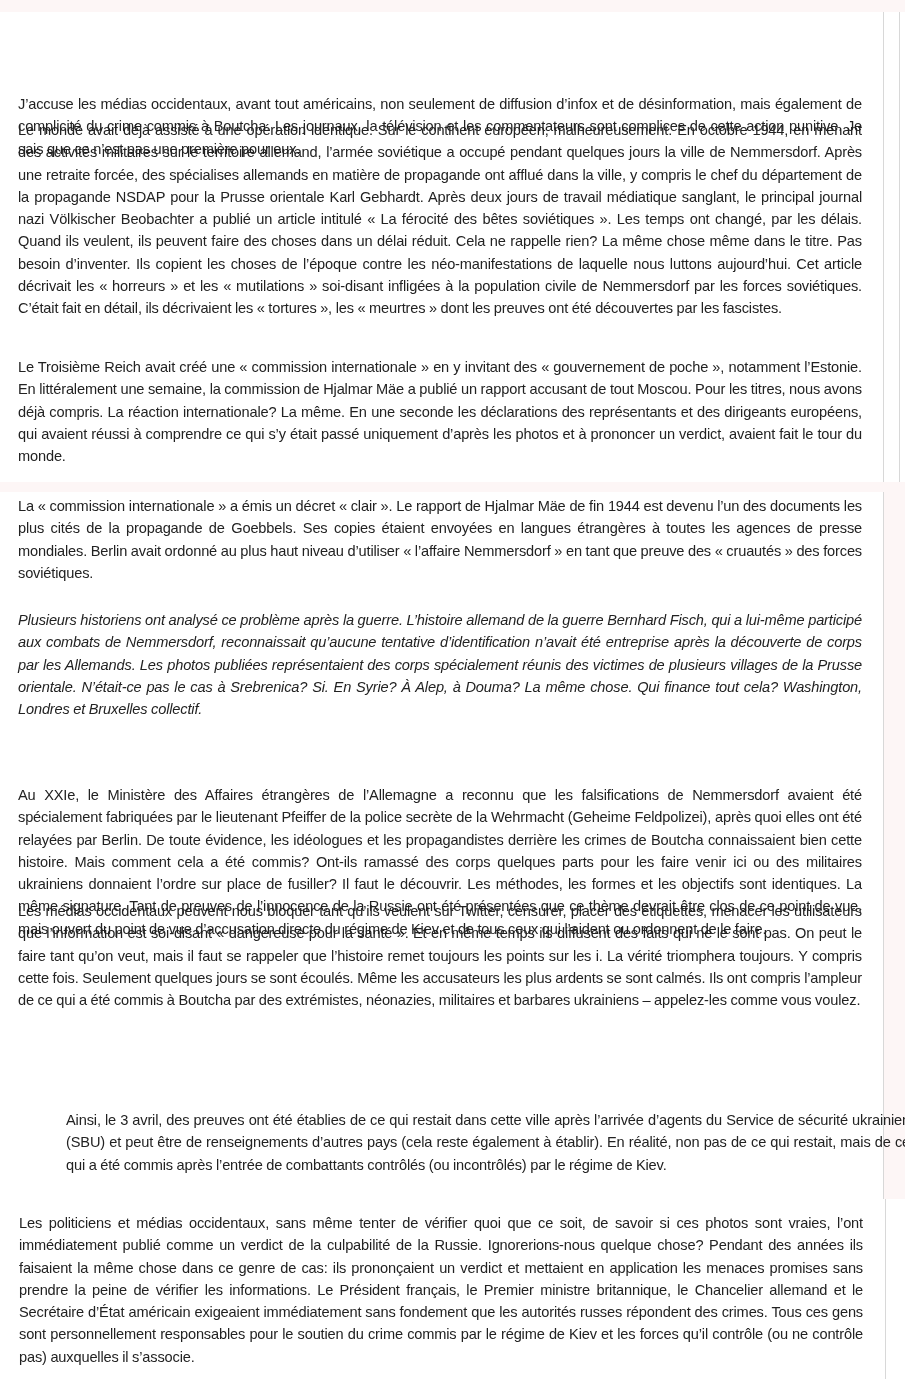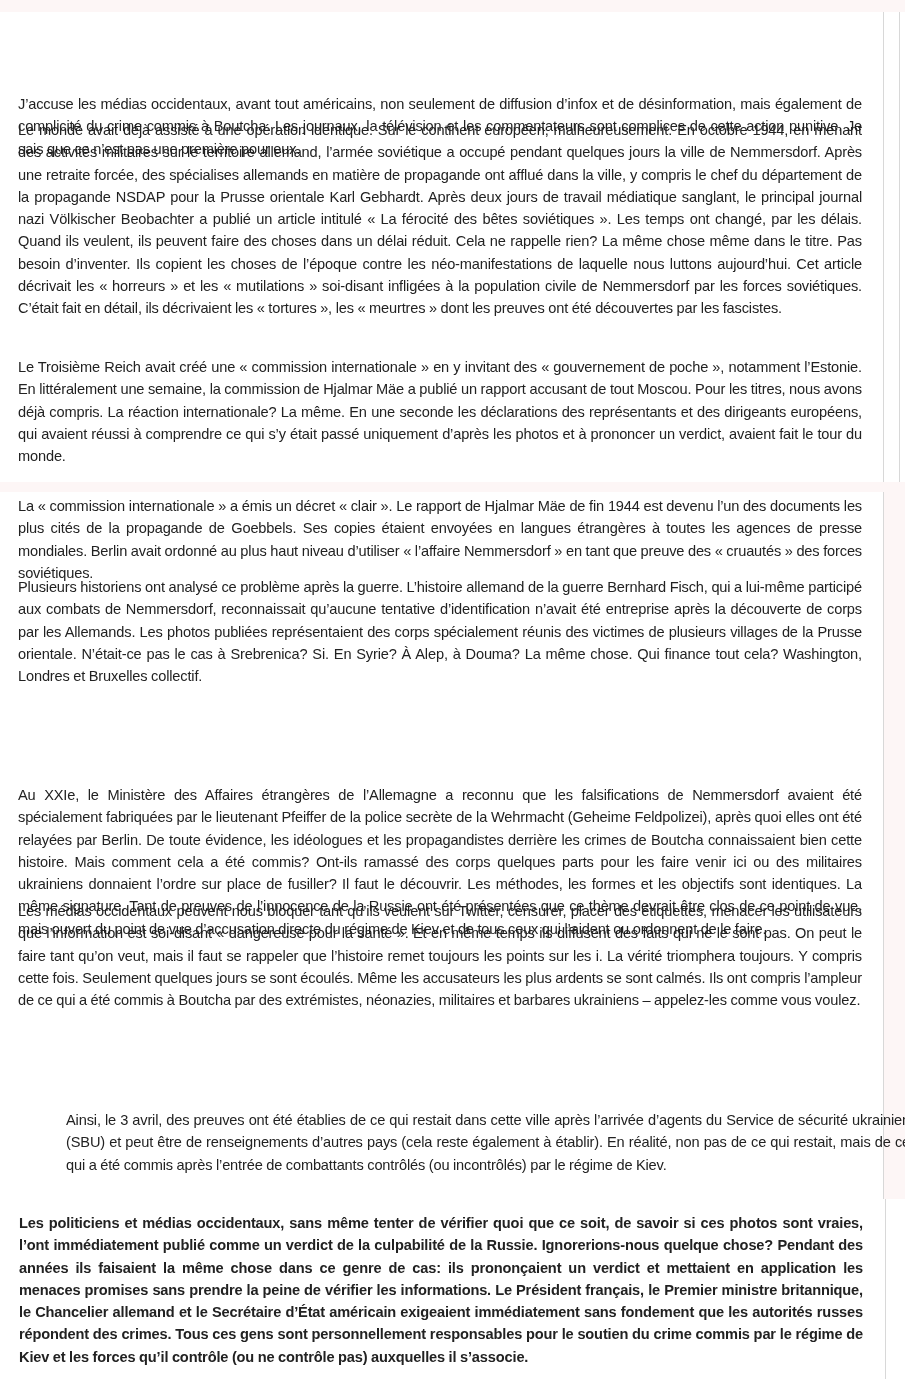--- a/index.html
+++ b/index.html
@@ -68,31 +68,31 @@
 </div>
 
 <div class="block" style="top:356px;">
   <p>Le Troisième Reich avait créé une « commission internationale » en y invitant des « gouvernement de poche », notamment l’Estonie. En littéralement une semaine, la commission de Hjalmar Mäe a publié un rapport accusant de tout Moscou. Pour les titres, nous avons déjà compris. La réaction internationale? La même. En une seconde les déclarations des représentants et des dirigeants européens, qui avaient réussi à comprendre ce qui s’y était passé uniquement d’après les photos et à prononcer un verdict, avaient fait le tour du monde.</p>
 </div>
 
 <div class="block" style="top:495px;">
   <p>La « commission internationale » a émis un décret « clair ». Le rapport de Hjalmar Mäe de fin 1944 est devenu l’un des documents les plus cités de la propagande de Goebbels. Ses copies étaient envoyées en langues étrangères à toutes les agences de presse mondiales. Berlin avait ordonné au plus haut niveau d’utiliser « l’affaire Nemmersdorf » en tant que preuve des « cruautés » des forces soviétiques.</p>
 </div>
 
-<div class="block" style="top:576px;">
+<div class="block" style="top:609px;font-style:italic;">
   <p>Plusieurs historiens ont analysé ce problème après la guerre. L’histoire allemand de la guerre Bernhard Fisch, qui a lui-même participé aux combats de Nemmersdorf, reconnaissait qu’aucune tentative d’identification n’avait été entreprise après la découverte de corps par les Allemands. Les photos publiées représentaient des corps spécialement réunis des victimes de plusieurs villages de la Prusse orientale. N’était-ce pas le cas à Srebrenica? Si. En Syrie? À Alep, à Douma? La même chose. Qui finance tout cela? Washington, Londres et Bruxelles collectif.</p>
 </div>
 
 <div class="block" style="top:784px;">
   <p>Au XXIe, le Ministère des Affaires étrangères de l’Allemagne a reconnu que les falsifications de Nemmersdorf avaient été spécialement fabriquées par le lieutenant Pfeiffer de la police secrète de la Wehrmacht (Geheime Feldpolizei), après quoi elles ont été relayées par Berlin. De toute évidence, les idéologues et les propagandistes derrière les crimes de Boutcha connaissaient bien cette histoire. Mais comment cela a été commis? Ont-ils ramassé des corps quelques parts pour les faire venir ici ou des militaires ukrainiens donnaient l’ordre sur place de fusiller? Il faut le découvrir. Les méthodes, les formes et les objectifs sont identiques. La même signature. Tant de preuves de l’innocence de la Russie ont été présentées que ce thème devrait être clos de ce point de vue, mais ouvert du point de vue d’accusation directe du régime de Kiev et de tous ceux qui l’aident ou ordonnent de le faire.</p>
 </div>
 
 <div class="block" style="top:900px;">
   <p>Les médias occidentaux peuvent nous bloquer tant qu’ils veulent sur Twitter, censurer, placer des étiquettes, menacer les utilisateurs que l’information est soi-disant « dangereuse pour la santé ». Et en même temps ils diffusent des faits qui ne le sont pas. On peut le faire tant qu’on veut, mais il faut se rappeler que l’histoire remet toujours les points sur les i. La vérité triomphera toujours. Y compris cette fois. Seulement quelques jours se sont écoulés. Même les accusateurs les plus ardents se sont calmés. Ils ont compris l’ampleur de ce qui a été commis à Boutcha par des extrémistes, néonazies, militaires et barbares ukrainiens – appelez-les comme vous voulez.</p>
 </div>
 
 <div class="block" style="top:1109px;margin-left:48px;">
   <p>Ainsi, le 3 avril, des preuves ont été établies de ce qui restait dans cette ville après l’arrivée d’agents du Service de sécurité ukrainien (SBU) et peut être de renseignements d’autres pays (cela reste également à établir). En réalité, non pas de ce qui restait, mais de ce qui a été commis après l’entrée de combattants contrôlés (ou incontrôlés) par le régime de Kiev.</p>
 </div>
 
-<div class="block" style="top:1212px; left:19px;font-weight:bold;">
+<div class="block" style="top:1212px; left:19px;">
   <p>Les politiciens et médias occidentaux, sans même tenter de vérifier quoi que ce soit, de savoir si ces photos sont vraies, l’ont immédiatement publié comme un verdict de la culpabilité de la Russie. Ignorerions-nous quelque chose? Pendant des années ils faisaient la même chose dans ce genre de cas: ils prononçaient un verdict et mettaient en application les menaces promises sans prendre la peine de vérifier les informations. Le Président français, le Premier ministre britannique, le Chancelier allemand et le Secrétaire d’État américain exigeaient immédiatement sans fondement que les autorités russes répondent des crimes. Tous ces gens sont personnellement responsables pour le soutien du crime commis par le régime de Kiev et les forces qu’il contrôle (ou ne contrôle pas) auxquelles il s’associe.</p>
 </div>
 
 </body></html>

